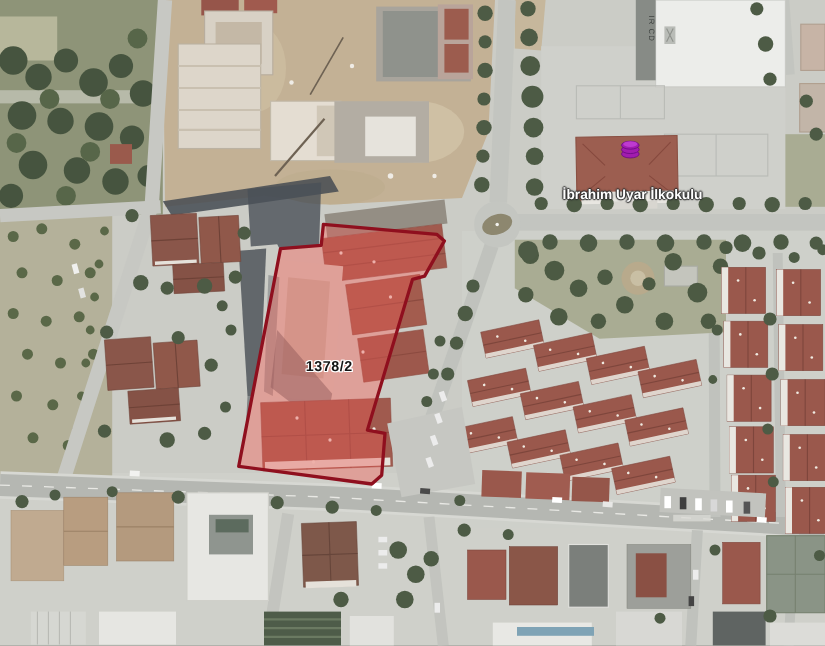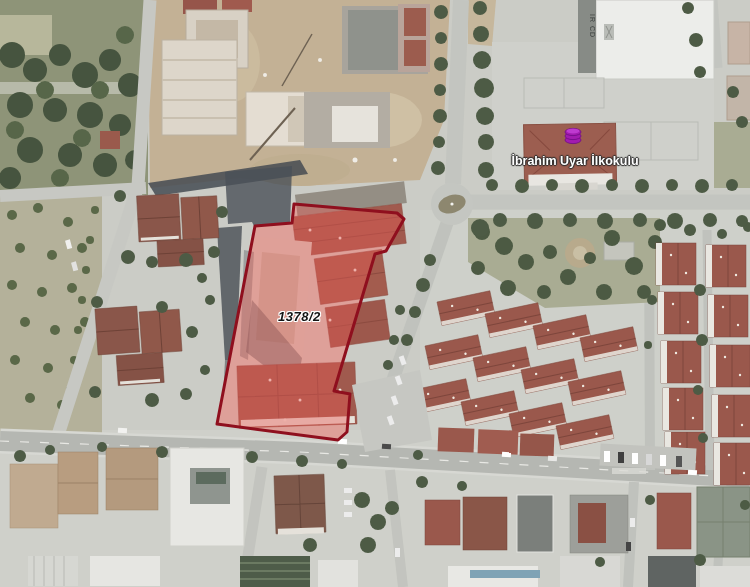--- a/index.html
+++ b/index.html
@@ -1,23 +1,23 @@
 <!DOCTYPE html>
 <html><head>
 <meta charset="utf-8">
 <style>
   html,body{margin:0;padding:0;background:#222;}
   .stage{position:relative;width:750px;height:587px;overflow:hidden;
          font-family:"Liberation Sans",sans-serif;background:#cbccc6;}
   .stage svg{position:absolute;left:0;top:0;display:block;}
-  .map-label{position:absolute;white-space:nowrap;pointer-events:none;}
+  .map-label{position:absolute;white-space:nowrap;pointer-events:none;margin-top:16px;}
   .parcel-label{left:278px;top:309px;font-size:13px;font-weight:bold;
     letter-spacing:.5px;color:#141414;
     text-shadow:-1px 0 0 #fff,1px 0 0 #fff,0 -1px 0 #fff,0 1px 0 #fff,
-                -1px -1px 0 #fff,1px 1px 0 #fff,1px -1px 0 #fff,-1px 1px 0 #fff;font-style:italic;}
+                -1px -1px 0 #fff,1px 1px 0 #fff,1px -1px 0 #fff,-1px 1px 0 #fff;}
   .school-label{left:575px;top:154px;transform:translateX(-50%);
     font-size:12.5px;font-weight:bold;color:#fff;
     text-shadow:-1px 0 1px #2f2f2f,1px 0 1px #2f2f2f,0 -1px 1px #2f2f2f,
                 0 1px 1px #2f2f2f,0 0 2px #1d1d1d;}
   .poi-icon{position:absolute;left:562px;top:126px;width:22px;height:20px;}
 </style>
 </head>
 <body>
 
 <div class="stage">

